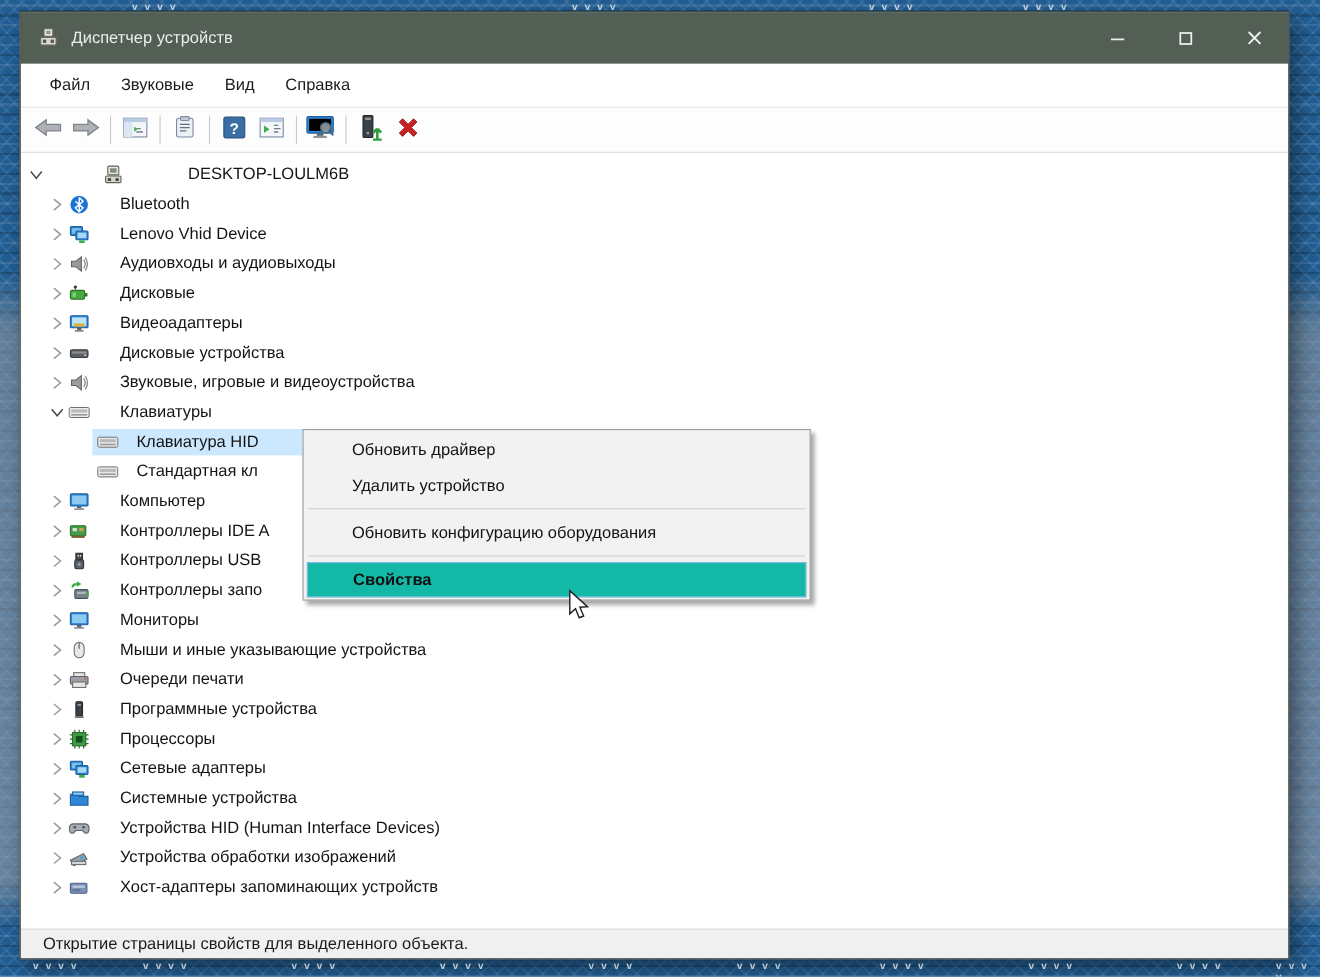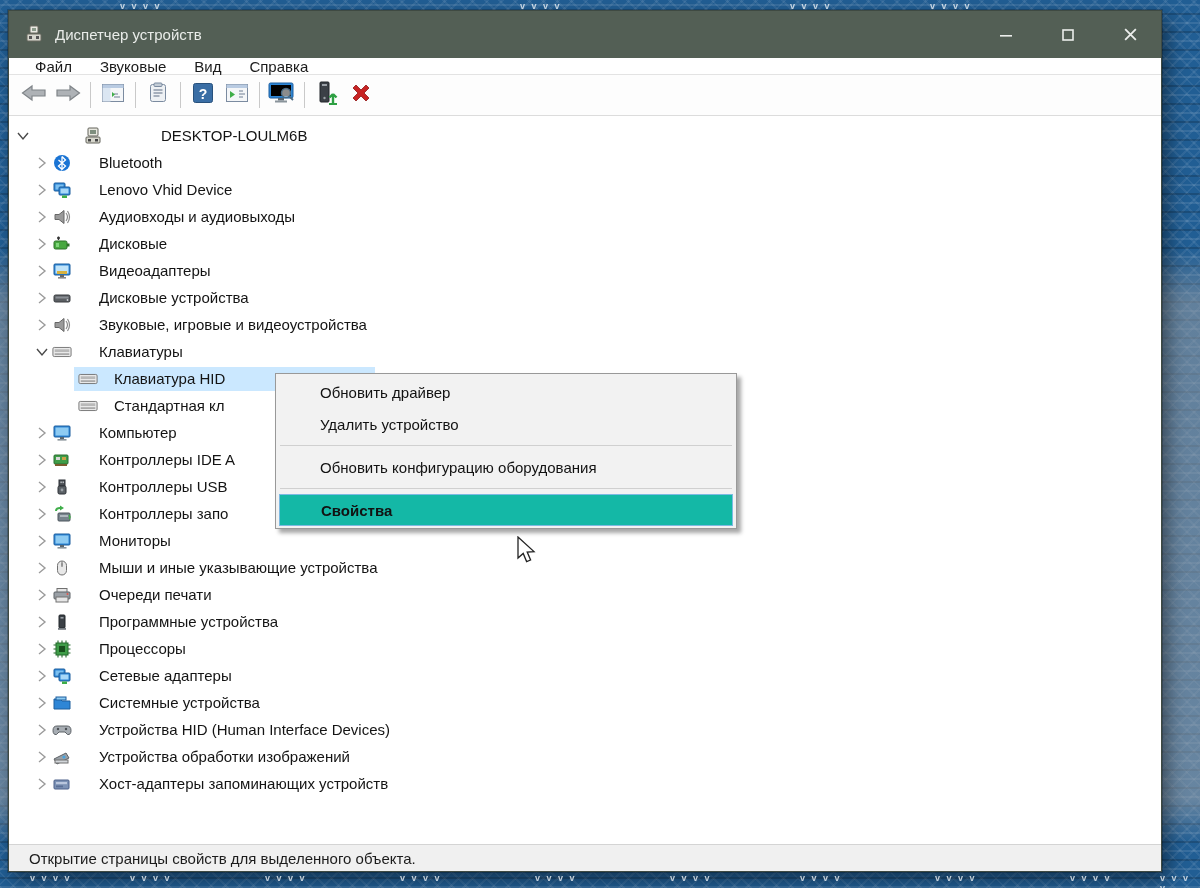--- a/index.html
+++ b/index.html
@@ -11,54 +11,54 @@
     background-image:
       linear-gradient(180deg, rgba(138,146,155,0) 28%, rgba(150,156,163,.55) 34%, rgba(160,165,171,.55) 90%, rgba(160,165,171,0) 95%),
       repeating-linear-gradient(0deg, rgba(255,255,255,.10) 0 2px, rgba(0,0,0,0) 2px 9px, rgba(0,0,0,.18) 9px 11px, rgba(0,0,0,0) 11px 18px),
       repeating-linear-gradient(45deg, rgba(255,255,255,.07) 0 2px, rgba(0,0,0,0) 2px 10px),
       repeating-linear-gradient(-45deg, rgba(255,255,255,.07) 0 2px, rgba(0,0,0,0) 2px 10px);
   }
   
   .knitv { position:absolute; color:rgba(235,240,245,.8); font-size:9px; letter-spacing:2px; font-weight:bold; pointer-events:none; }
 
   #window {
-    position:absolute; left:8px; top:10px; width:1154px; height:862px;
+    position:absolute; left:18px; top:10px; width:1154px; height:862px;
     background:#ffffff; border:1px solid #3f4a42;
     box-shadow:0 0 0 1px rgba(0,0,0,.2), 6px 8px 18px rgba(0,0,0,.45);
     display:flex; flex-direction:column;
   }
   
   .titlebar { height:47px; background:#535f55; display:flex; align-items:center; flex:0 0 auto; }
   .titlebar .appicon { margin-left:14px; width:22px; height:22px; flex:0 0 auto; }
   .titlebar .title { color:#e9ece9; font-size:15px; margin-left:10px; flex:1 1 auto; white-space:nowrap; }
   .winbtns { display:flex; height:100%; }
   .winbtn { width:62px; height:100%; display:flex; align-items:center; justify-content:center; color:#eceeec; }
   .winbtn svg { display:block; }
   
-  .menubar { height:17px; background:#ffffff; border-bottom:1px solid #e3e3e3; display:flex; align-items:center; padding-left:12px; flex:0 0 auto; }
+  .menubar { height:40px; background:#ffffff; border-bottom:1px solid #e3e3e3; display:flex; align-items:center; padding-left:12px; flex:0 0 auto; }
   .menuitem { font-size:15px; color:#1b1b1b; padding:5px 14px; white-space:nowrap; }
   
   .toolbar { height:41px; background:#fdfdfd; border-bottom:1px solid #dcdcdc; display:flex; align-items:center; padding-left:8px; flex:0 0 auto; }
   .tbtn { width:34px; height:32px; display:flex; align-items:center; justify-content:center; }
   .tsep { width:1px; height:26px; background:#c9c9c9; margin:0 5px; }
   
   .tree { flex:1 1 auto; background:#ffffff; position:relative; padding-top:6px; overflow:hidden; }
   .trow { height:27px; display:flex; align-items:center; font-size:15px; color:#141414; white-space:nowrap; }
   .trow .chev { width:17px; height:17px; display:flex; align-items:center; justify-content:center; flex:0 0 auto; }
   .trow .ticon { width:20px; height:18px; display:flex; align-items:center; justify-content:center; flex:0 0 auto; }
   .lvl0 { padding-left:5px;gap:45px; }  .lvl0 .ticon { margin-left:7px; }  .lvl0 .tlabel { margin-left:13px; }
   .lvl1 { padding-left:24px; } .lvl1 .ticon { margin-left:2px; }  .lvl1 .tlabel { margin-left:27px; }
   .lvl2 { padding-left:52px; } .lvl2 .ticon { margin-left:0; }    .lvl2 .tlabel { margin-left:16px; }
   .selwrap { display:flex; align-items:center; background:#cbe8ff; padding:3px 150px 3px 4px; margin-left:-4px;justify-content:center; }
   .selwrap .tlabel { margin-left:16px; }
   
   .statusbar { height:27px; background:#f0f0f0; border-top:1px solid #d4d4d4; display:flex; align-items:center; padding-left:20px; font-size:15px; color:#1c1c1c; flex:0 0 auto; }
   
   #ctxmenu {
-    position:absolute; left:275px; top:373px; width:462px;
+    position:absolute; left:275px; top:390px; width:462px;
     background:#f2f2f2; border:1px solid #999999; padding:2px;
     box-shadow:4px 4px 4px rgba(0,0,0,.35); z-index:50;
   }
   .cmi { height:32px; display:flex; align-items:center; padding-left:42px; font-size:15px; color:#121212; }
   .cmi.hl { background:#14b8a6; border:1px solid #7cb9e2; font-weight:bold; margin:0 1px; padding-left:41px; }
   .cmsep { height:1px; background:#d0d0d0; margin:5px 2px; }
   
   #cursor { position:absolute; left:516px; top:536px; z-index:99; pointer-events:none; }
 </style>
 </head>

